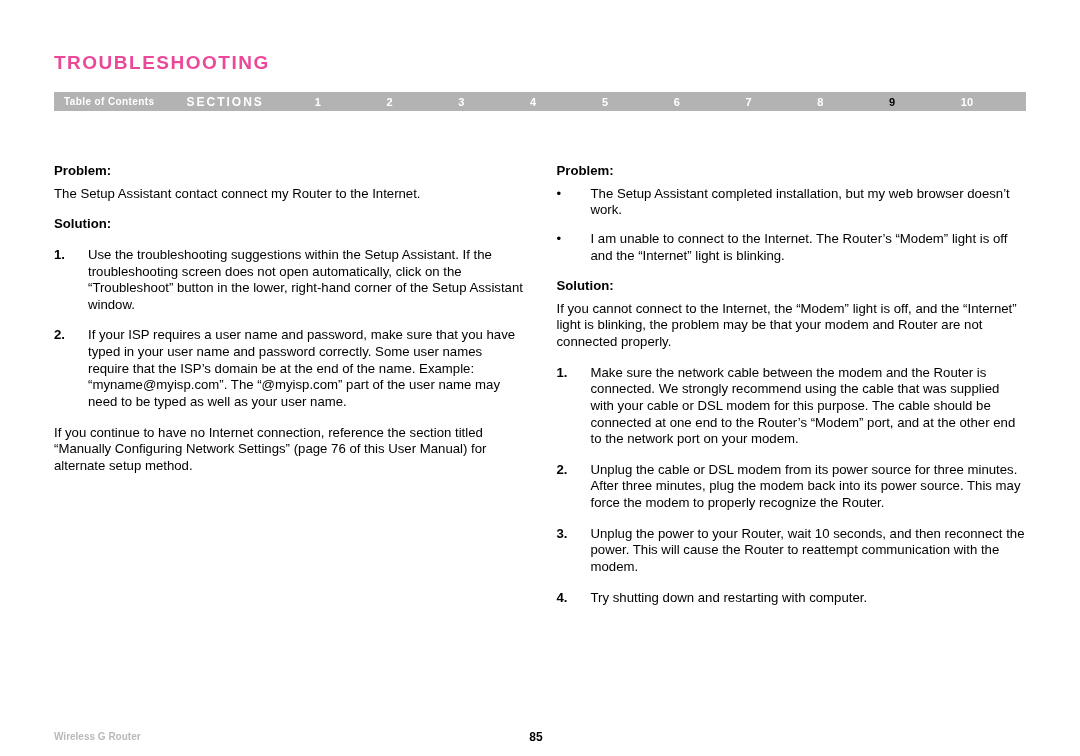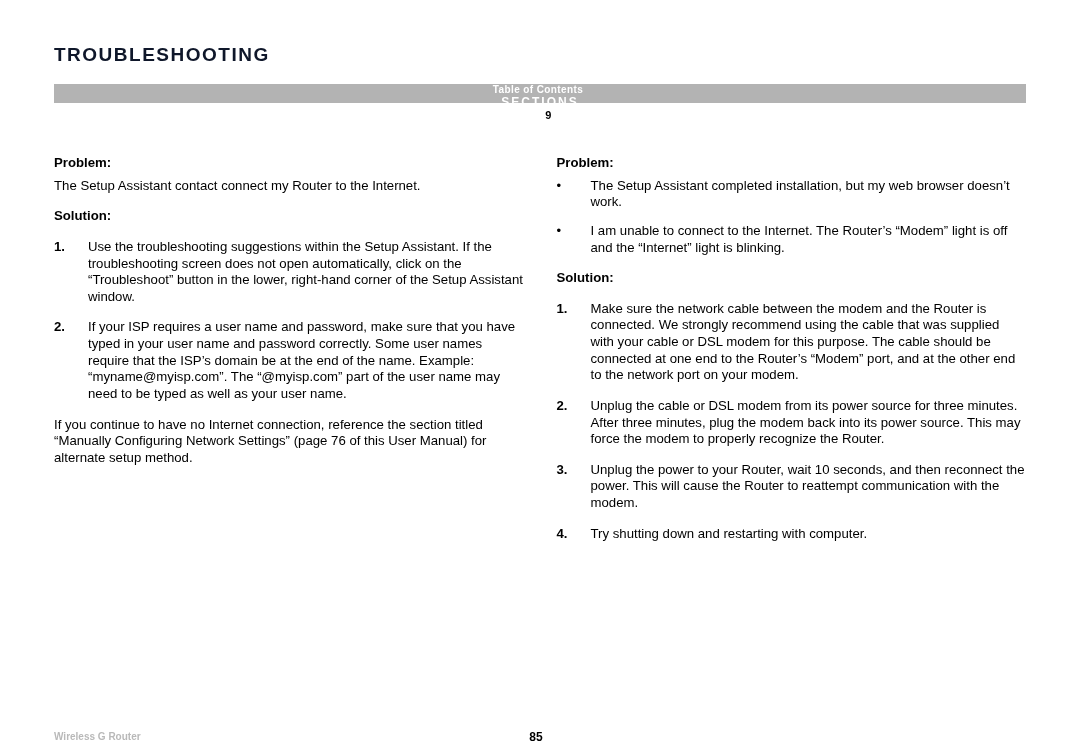--- a/index.html
+++ b/index.html
@@ -1,20 +1,20 @@
 <!DOCTYPE html>
 <html><head>
   <meta charset="utf-8">
   <style>
     * { box-sizing: border-box; margin: 0; padding: 0; }
     html, body { width: 1080px; height: 756px; background: #fff; font-family: Arial, Helvetica, sans-serif; color: #000; }
     .page { position: relative; width: 1080px; height: 756px; padding: 44px 54px 0 54px; }
-    .title { font-size: 19px; font-weight: 700; letter-spacing: 1.5px; color: #0f172a; text-transform: uppercase; margin-bottom: 18px; }
+    .title { font-size: 19px; font-weight: 700; letter-spacing: 1.5px; color: #ec4899; text-transform: uppercase; margin-bottom: 18px; margin-top: 8px; }
 
-    .navbar { display: flex; align-items: center; height: 19px; background: #b3b3b3; color: #fff; font-size: 10px; font-weight: 700; flex-direction: column; }
+    .navbar { display: flex; align-items: center; height: 19px; background: #b3b3b3; color: #fff; font-size: 10px; font-weight: 700; }
     .navbar .toc { padding: 0 14px 0 10px; letter-spacing: 0.4px; white-space: nowrap; }
     .navbar .sections-label { padding: 0 18px; font-size: 12px; letter-spacing: 2px; }
     .navbar .section-links { display: flex; flex: 1; justify-content: space-around; padding-right: 20px; }
     .navbar a { color: #fff; text-decoration: none; font-weight: 700; font-size: 11px; }
     .navbar a.current { color: #000; }
 
     .columns { display: flex; gap: 33px; margin-top: 52px; font-size: 13.2px; line-height: 1.26; }
     .col { flex: 1; min-width: 0; }
     .block { margin-bottom: 14px; }
     .heading { font-weight: 700; margin-bottom: 6px; }
@@ -89,20 +89,21 @@
             <span class="t">The Setup Assistant completed installation, but my web browser doesn’t work.</span>
           </li>
           <li>
             <span class="b">•</span>
             <span class="t">I am unable to connect to the Internet. The Router’s “Modem” light is off and the “Internet” light is blinking.</span>
           </li>
         </ul>
       </div>
       <div class="block">
         <div class="heading">Solution:</div>
+        <div>If you cannot connect to the Internet, the “Modem” light is off, and the “Internet” light is blinking, the problem may be that your modem and Router are not connected properly.</div>
       </div>
       <ol class="num">
         <li>
           <span class="n">1.</span>
           <span class="t">Make sure the network cable between the modem and the Router is connected. We strongly recommend using the cable that was supplied with your cable or DSL modem for this purpose. The cable should be connected at one end to the Router’s “Modem” port, and at the other end to the network port on your modem.</span>
         </li>
         <li>
           <span class="n">2.</span>
           <span class="t">Unplug the cable or DSL modem from its power source for three minutes. After three minutes, plug the modem back into its power source. This may force the modem to properly recognize the Router.</span>
         </li>

